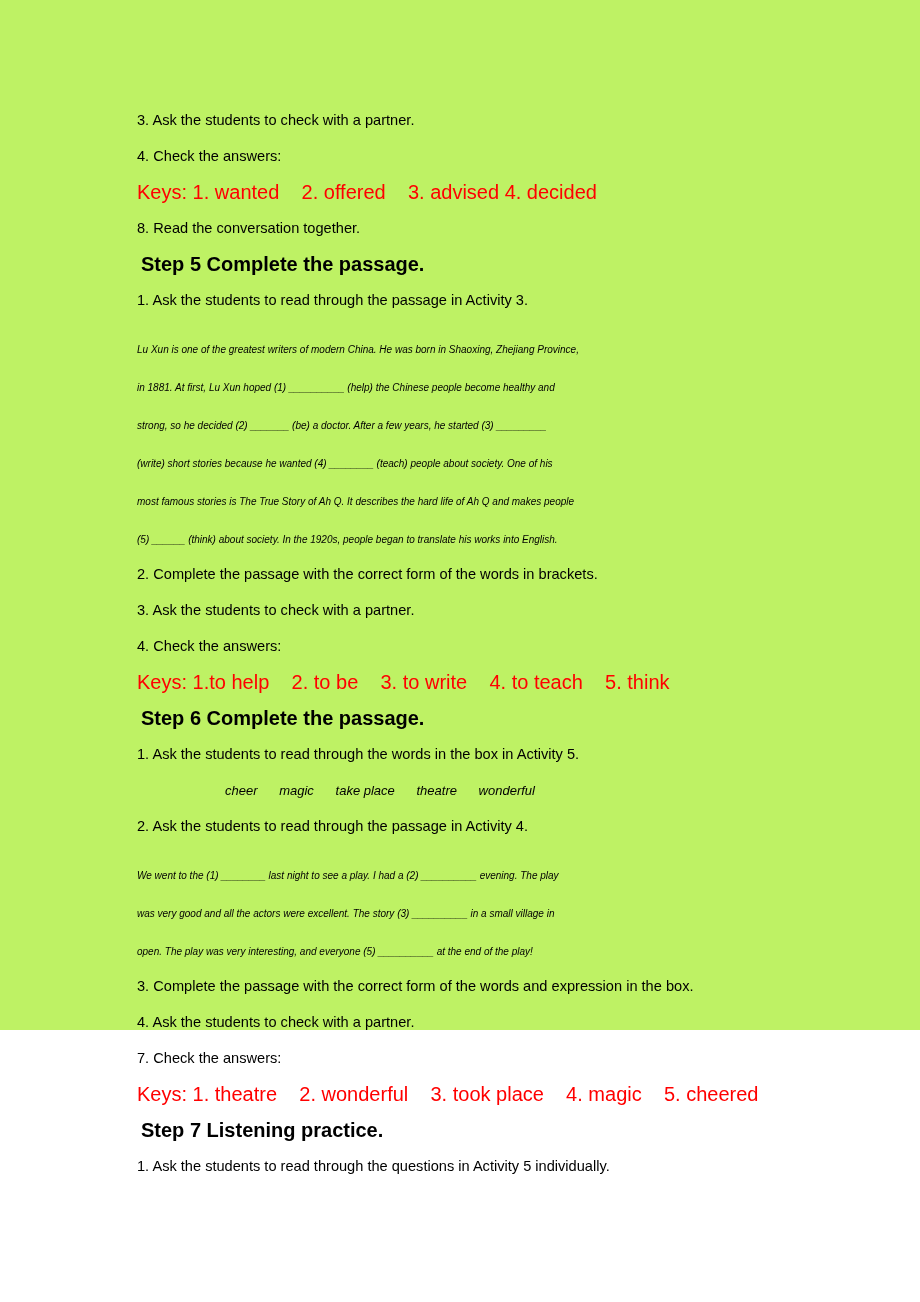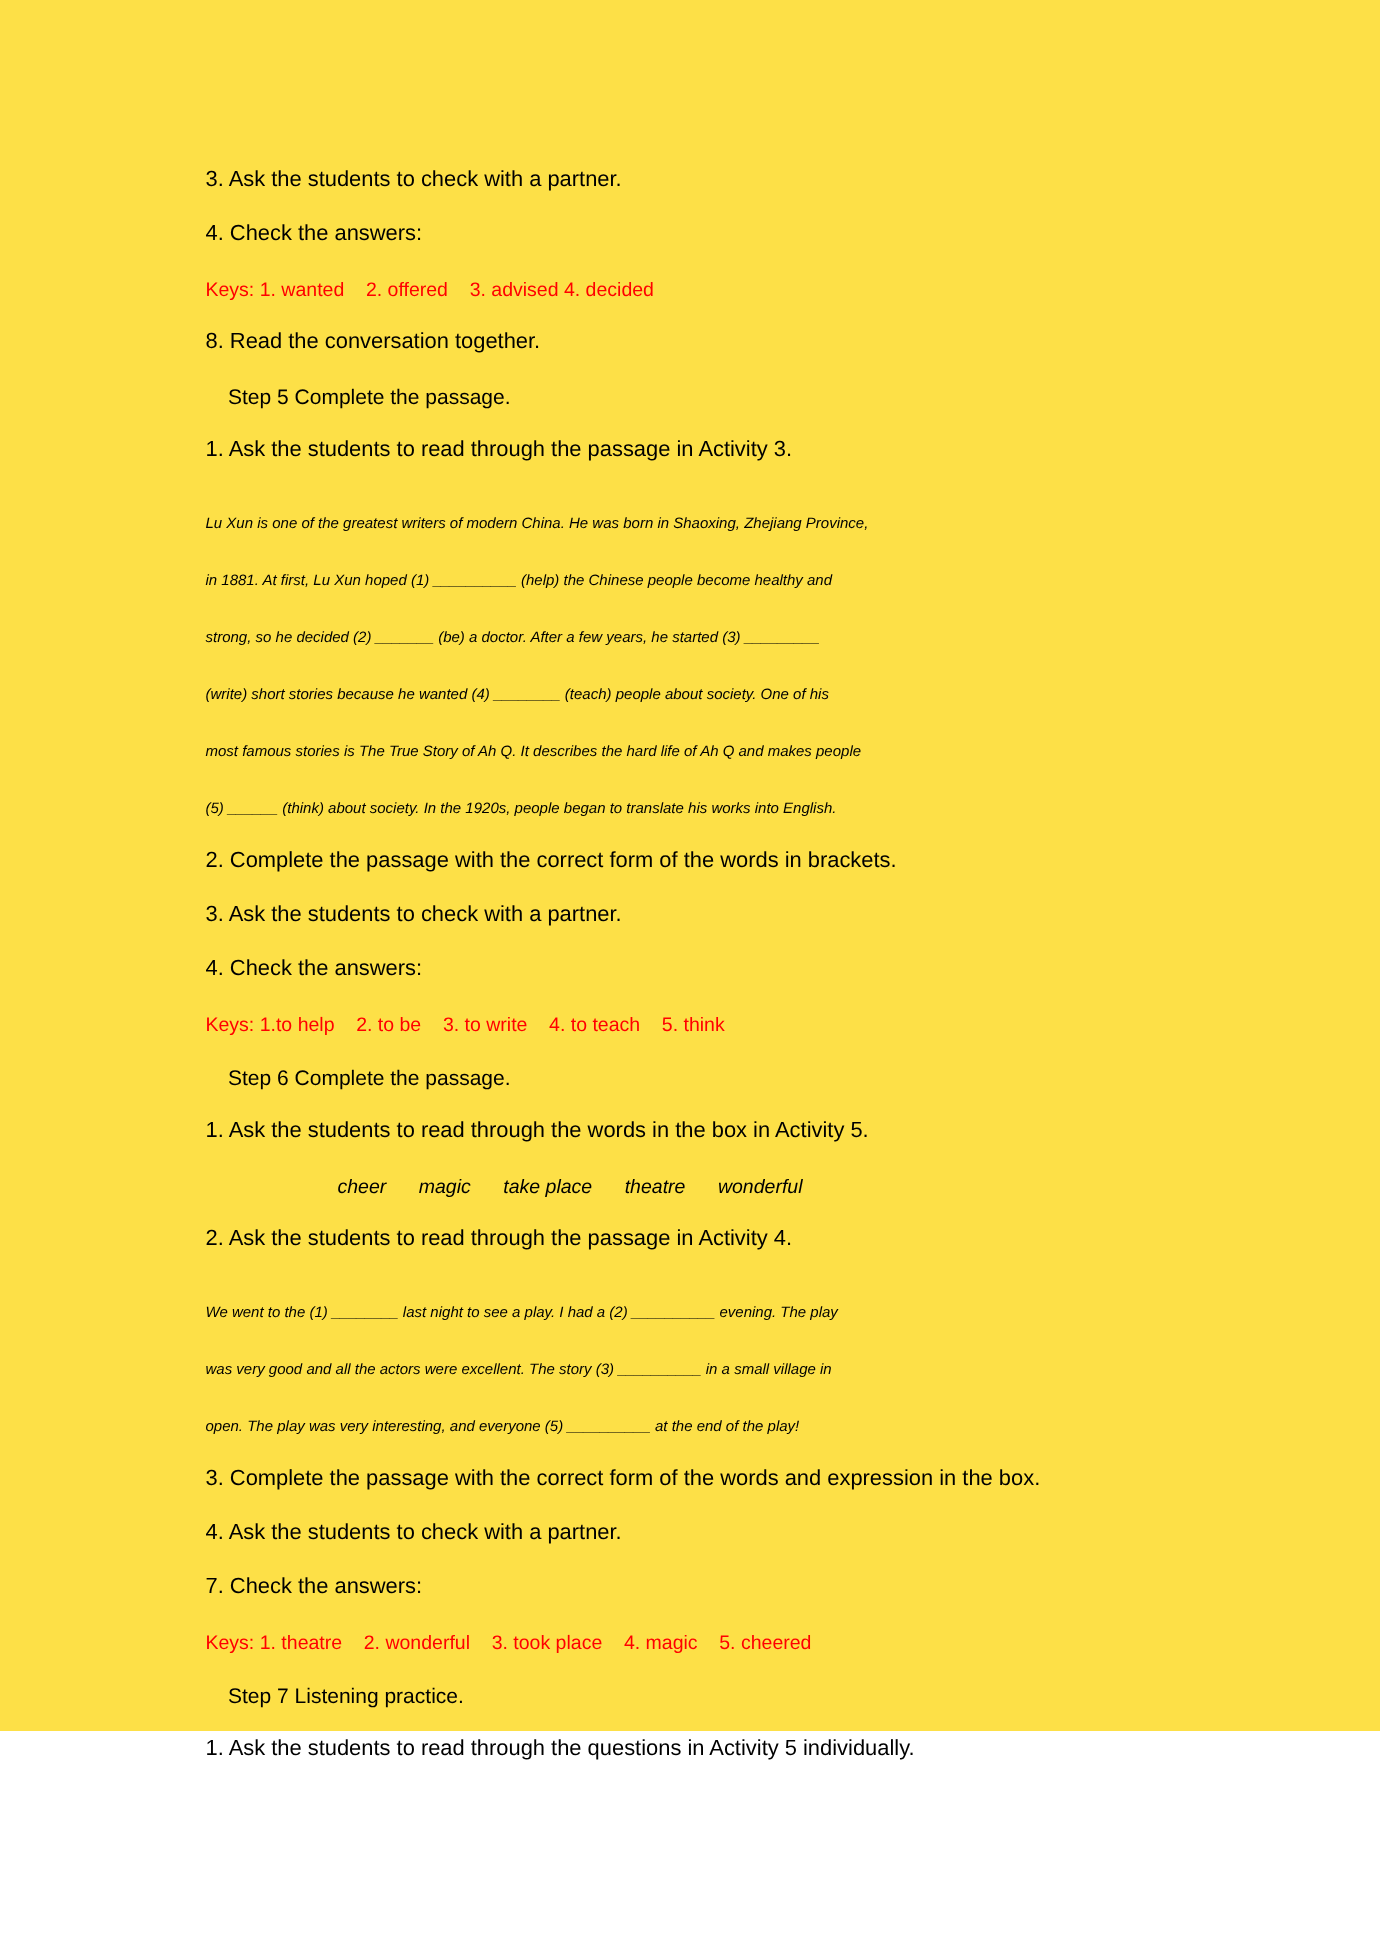--- a/index.html
+++ b/index.html
@@ -10,48 +10,48 @@
   body {
     width: 920px;
     height: 1302px;
     font-family: "Liberation Sans", sans-serif;
     color: #000000;
     -webkit-font-smoothing: antialiased;
   }
   .page {
     position: relative;
     width: 920px;
-    height: 1154px;
-    background: #fde047;
+    height: 1030px;
+    background: #bef264;
     box-sizing: border-box;
     padding: 112px 58px 0 137px;
   }
   .doc-body {
     width: 645px;
   }
   
   .para {
     font-size: 14.6px;
     line-height: 17px;
     margin: 0 0 19px 0;
     white-space: pre-wrap;
     color: #000000;
   }
   
   .step-heading {
-    font-size: 14px;
+    font-size: 20px;
     line-height: 17px;
-    font-weight: normal;
-    margin: 0 0 19px 15px;
+    font-weight: bold;
+    margin: 0 0 19px 4px;
     white-space: pre-wrap;
     color: #000000;
   }
   
   .keys {
-    font-size: 13px;
+    font-size: 20px;
     line-height: 17px;
     color: #ff0000;
     margin: 0 0 19px 0;
     white-space: pre-wrap;
   }
   
   .passage {
     font-size: 10px;
     font-style: italic;
     text-align: justify;

